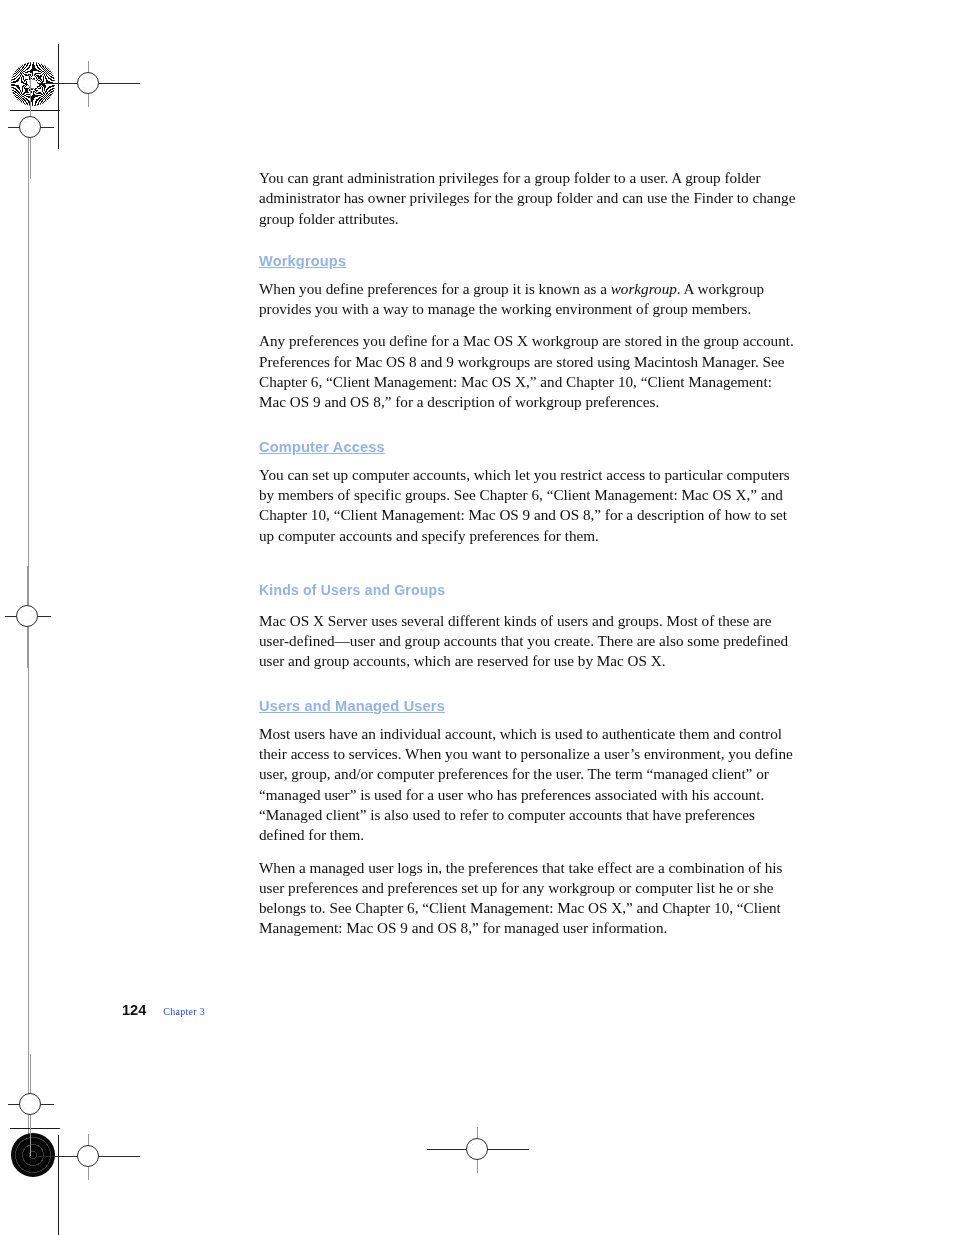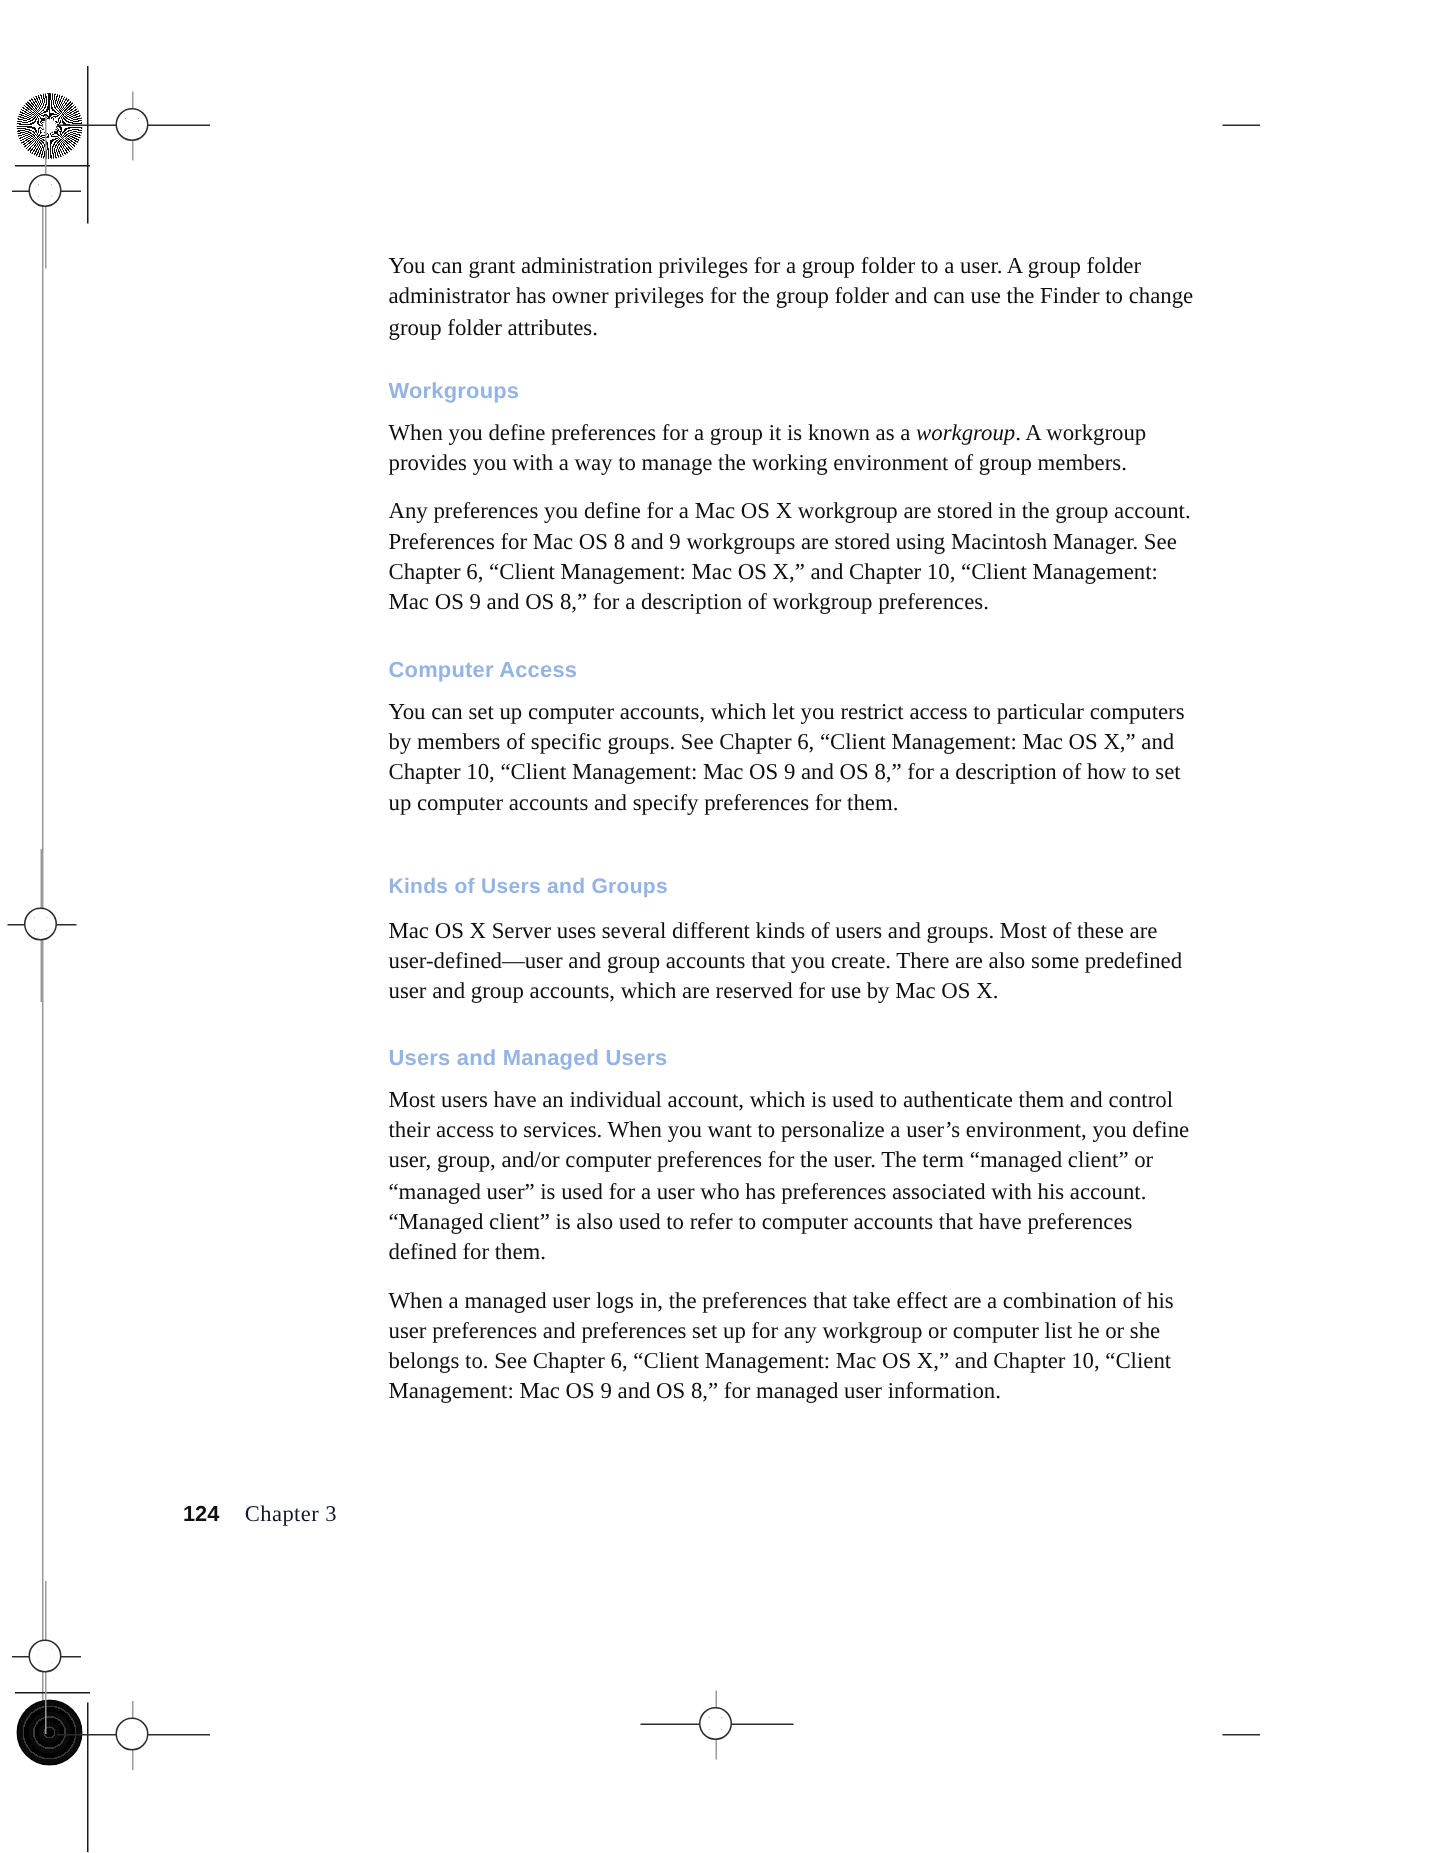--- a/index.html
+++ b/index.html
@@ -7,21 +7,20 @@
     padding: 0;
     background: #ffffff;
   }
   .page {
     position: relative;
     width: 804px;
     height: 1235px;
     background: #ffffff;
     overflow: hidden;
     font-family: "Liberation Serif", serif;
-    padding-left: 36px;
   }
 
   
   .trim-v {
     position: absolute;
     width: 1px;
     background: #1a1a1a;
   }
   .trim-h {
     position: absolute;
@@ -121,42 +120,43 @@
     letter-spacing: 0.2px;
     color: #93b4e4;
   }
   h2.sub {
     margin: 26px 0 10px 0;
     font-family: "Liberation Sans", sans-serif;
     font-size: 14.6px;
     font-weight: bold;
     letter-spacing: 0.15px;
     color: #93b4e4;
+    text-decoration: underline;
   }
   h2.sub.first { margin-top: 24px; }
 
   
   .footer {
     position: absolute;
     left: 122px;
     top: 1002px;
     display: flex;
     align-items: baseline;
     gap: 17px;
   }
   .footer .folio {
     font-family: "Liberation Sans", sans-serif;
     font-size: 14.5px;
     font-weight: bold;
     color: #111111;
   }
   .footer .chaptext {
     font-family: "Liberation Serif", serif;
-    font-size: 15px;
-    color: #0f172a;
+    font-size: 10px;
+    color: #1d4ed8;
     letter-spacing: 0.3px;
   }
 </style>
 </head>
 <body>
 
 <div class="page">
 
   <div class="trim-v" style="left:58px; top:44px; height:105px;"></div>
   <div class="trim-v" style="left:28px; top:128px; height:1040px; background:#9a9a9a;"></div>

